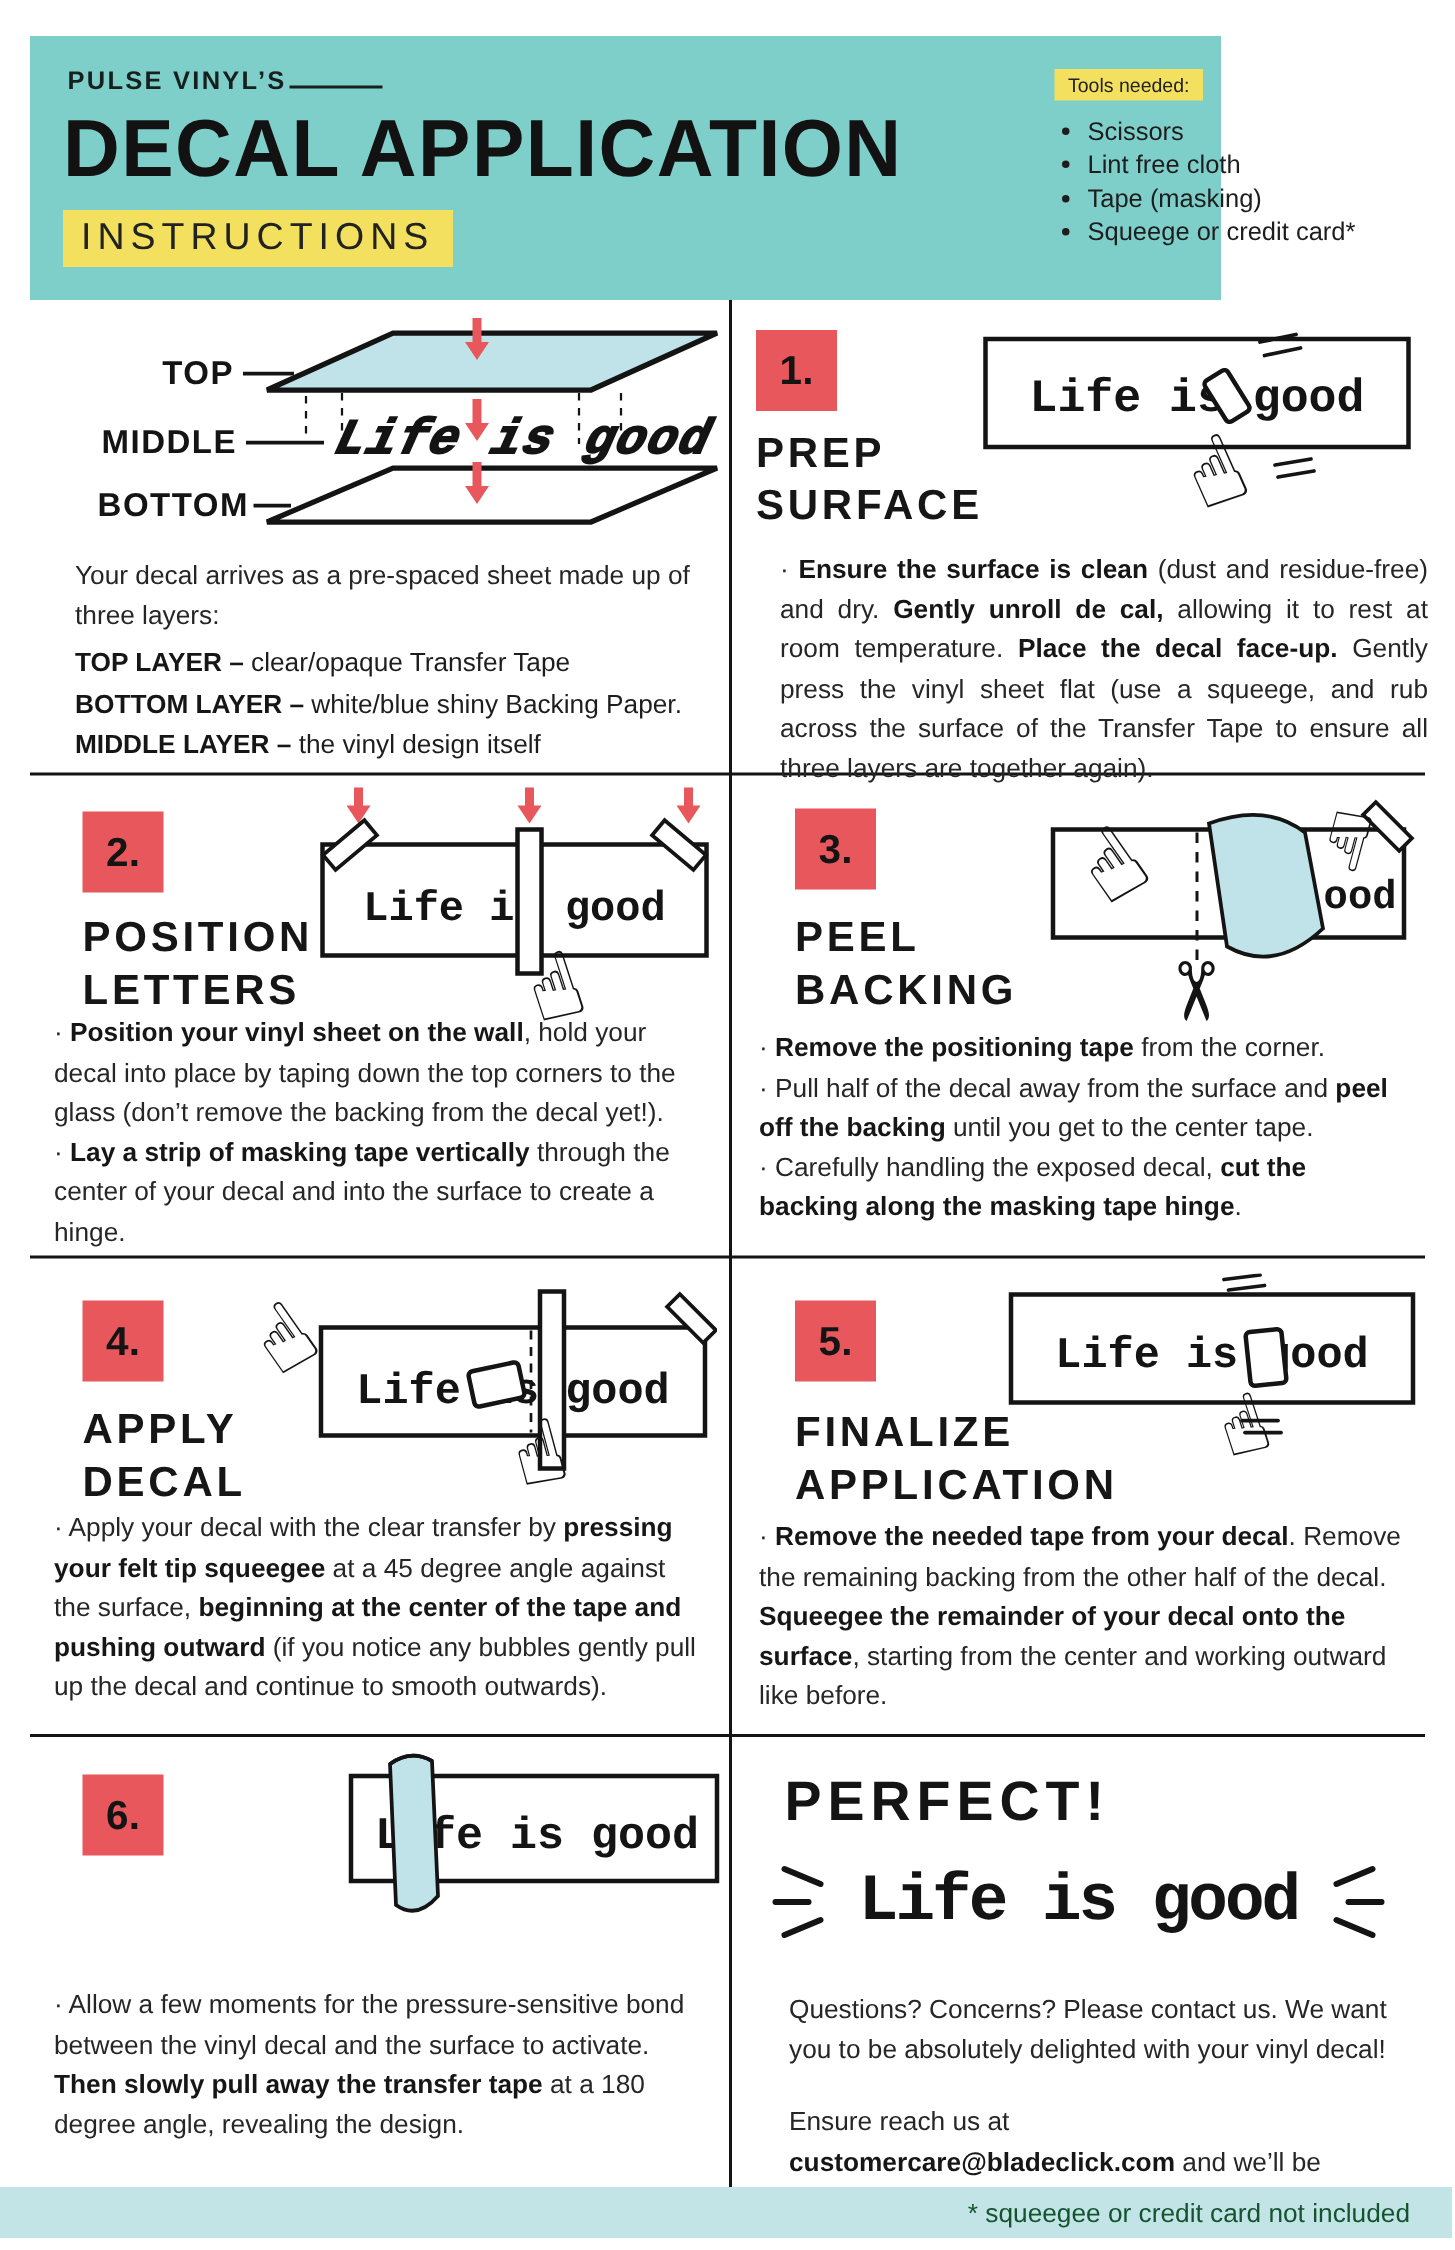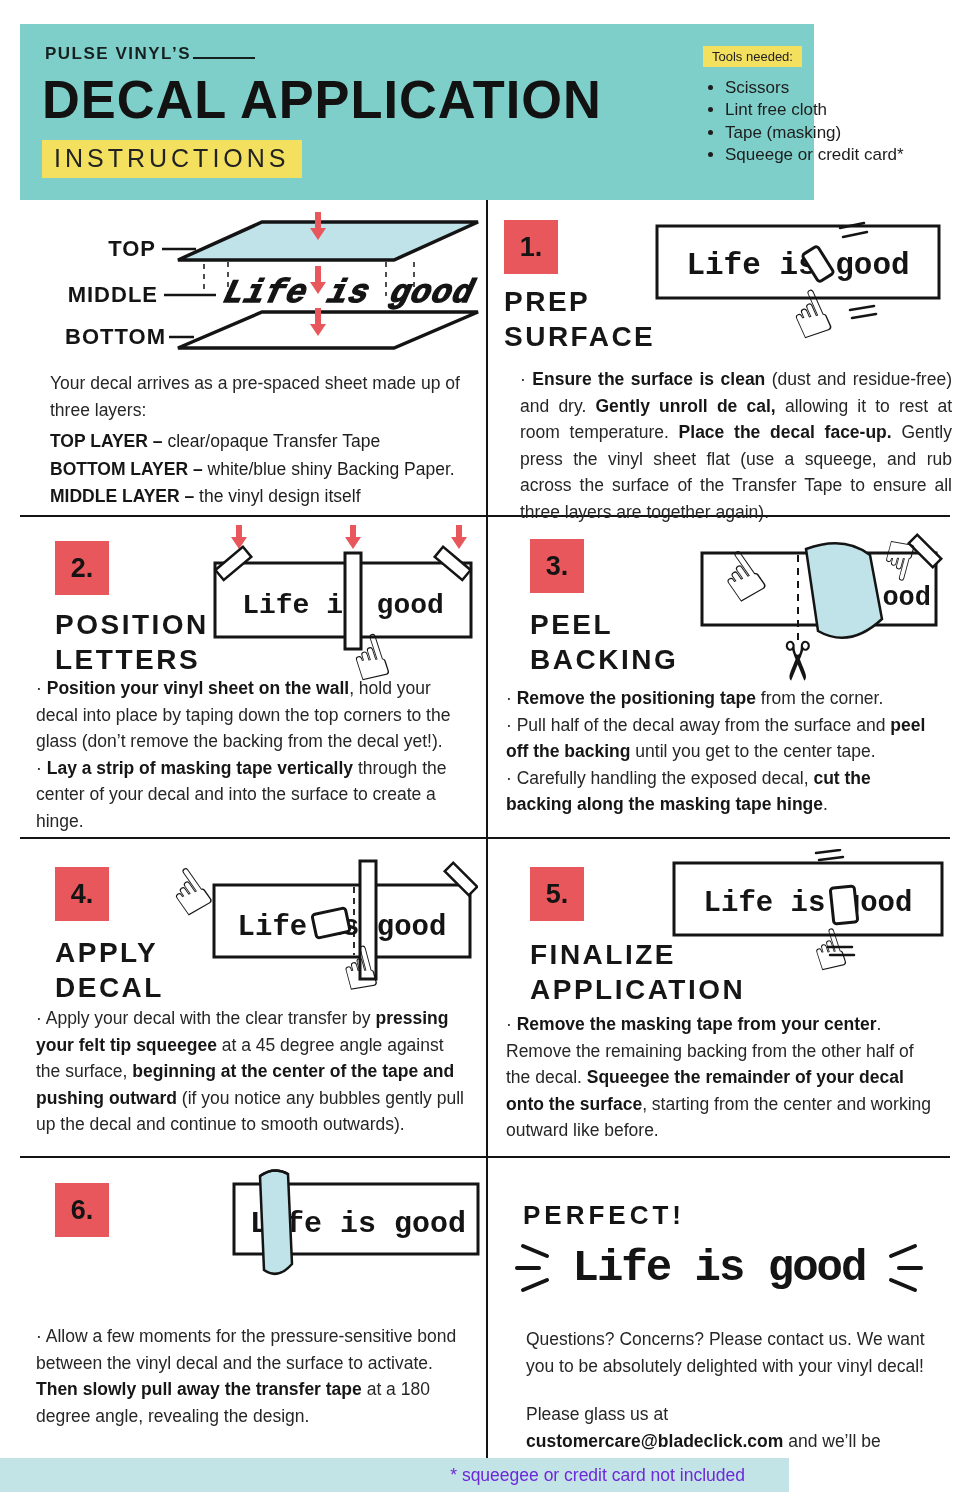--- a/index.html
+++ b/index.html
@@ -27,26 +27,26 @@
            font-size:27px;font-weight:700;color:#141414;}
   .steptitle{font-size:28px;font-weight:800;letter-spacing:2.5px;line-height:1.25;color:#161616;white-space:pre-line;}
   .body{font-size:17.5px;line-height:1.52;color:#262626;}
   .body p{margin:0;}
   .body strong{font-weight:700;color:#161616;}
   .justify{text-align:justify;margin-left:16px;}
   
   .layers div{font-size:17.5px;line-height:1.58;}
   .layers strong{font-weight:700;color:#161616;}
   
-  .perfect-heading{font-size:26px;font-weight:800;letter-spacing:4px;color:#141414;margin-top:20px;}
+  .perfect-heading{font-size:37px;font-weight:800;letter-spacing:4px;color:#141414;}
   .perfect-decal{left:0;top:78px;width:462px;display:flex;align-items:center;justify-content:center;gap:18px;}
   .decal-big{font-family:"Liberation Mono", monospace;font-weight:700;font-size:44px;color:#141414;letter-spacing:-2px;white-space:nowrap;}
   
-  .footer{left:0;top:1458px;width:789px;height:34px;background:#c3e4e7;
-          font-size:17.5px;color:#6d28d9;display:flex;align-items:center;justify-content:flex-end;padding-right:44px;box-sizing:border-box;}
+  .footer{left:0;top:1458px;width:968px;height:34px;background:#c3e4e7;
+          font-size:17.5px;color:#14532d;display:flex;align-items:center;justify-content:flex-end;padding-right:28px;box-sizing:border-box;}
   svg text.decal{font-family:"Liberation Mono", monospace;font-weight:700;fill:#141414;}
   svg text.hand{font-family:"DejaVu Sans", sans-serif;fill:#141414;}
   svg text.dlabel{font-family:"Liberation Sans", sans-serif;font-weight:700;fill:#141414;}
 </style>
 </head>
 <body>
 
 <div class="abs header">
   <div class="abs brand"><span>PULSE VINYL’S</span><span class="brand-line"></span></div>
   <div class="abs big-title">DECAL APPLICATION</div>
@@ -208,21 +208,21 @@
     <g stroke="#141414" stroke-width="2.5" stroke-linecap="round">
       <line x1="146" y1="4" x2="170" y2="1"></line>
         <line x1="149" y1="11" x2="173" y2="8"></line>
       <line x1="158" y1="98" x2="182" y2="98"></line>
         <line x1="160" y1="106" x2="184" y2="106"></line>
     </g>
     <rect x="162" y="38" width="24" height="36" rx="3" fill="#fff" stroke="#141414" stroke-width="3" transform="rotate(-6 174 56)"></rect>
     <text class="hand" x="160" y="120" font-size="54" text-anchor="middle" transform="rotate(-18 160 104)">☝</text>
   </svg>
   <div class="abs body" style="left:18px;top:172px;width:432px">
-    <p><span>· </span><strong>Remove the masking tape from your center</strong><span>. Remove the remaining backing from the other half of the decal. </span><strong>Squeegee the remainder of your decal onto the surface</strong><span>, starting from the center and working outward like before.</span></p>
+    <p><span>· </span><strong>Remove the needed tape from your decal</strong><span>. Remove the remaining backing from the other half of the decal. </span><strong>Squeegee the remainder of your decal onto the surface</strong><span>, starting from the center and working outward like before.</span></p>
   </div>
 </div>
 
 <div class="abs section" style="left:20px;top:1158px;width:466px;height:304px">
   <div class="abs stepnum" style="left:35px;top:25px">6.</div>
   <svg class="abs" style="left:178px;top:8px" width="284" height="126" viewBox="0 0 284 126">
     <rect x="36" y="18" width="244" height="70" fill="#fff" stroke="#141414" stroke-width="3"></rect>
     <text class="decal" x="160" y="66" font-size="30" text-anchor="middle">Life is good</text>
     <path d="M62,10 Q76,0 90,8 L94,98 Q80,114 66,104 Z" fill="#bfe3e8" stroke="#141414" stroke-width="2.5"></path>
     <path d="M62,10 Q76,0 90,8" fill="none" stroke="#141414" stroke-width="2.5"></path>
@@ -246,19 +246,19 @@
     <svg width="42" height="64" viewBox="0 0 42 64">
       <g stroke="#141414" stroke-width="4" stroke-linecap="round">
         <line x1="32" y1="10" x2="8" y2="20"></line>
           <line x1="38" y1="32" x2="16" y2="32"></line>
           <line x1="32" y1="54" x2="8" y2="44"></line>
       </g>
     </svg>
   </div>
   <div class="abs body" style="left:38px;top:168px;width:404px">
     <p>Questions? Concerns? Please contact us. We want you to be absolutely delighted with your vinyl decal!</p>
-    <p style="margin-top:22px"><span>Please glass us at </span><strong>customercare@bladeclick.com</strong><span> and we’ll be happy to help. Thank you!</span></p>
+    <p style="margin-top:22px"><span>Ensure reach us at </span><strong>customercare@bladeclick.com</strong><span> and we’ll be happy to help. Thank you!</span></p>
   </div>
 </div>
 
 <div class="abs footer">
   <span>* squeegee or credit card not included</span>
 </div>
 
 </body></html>

